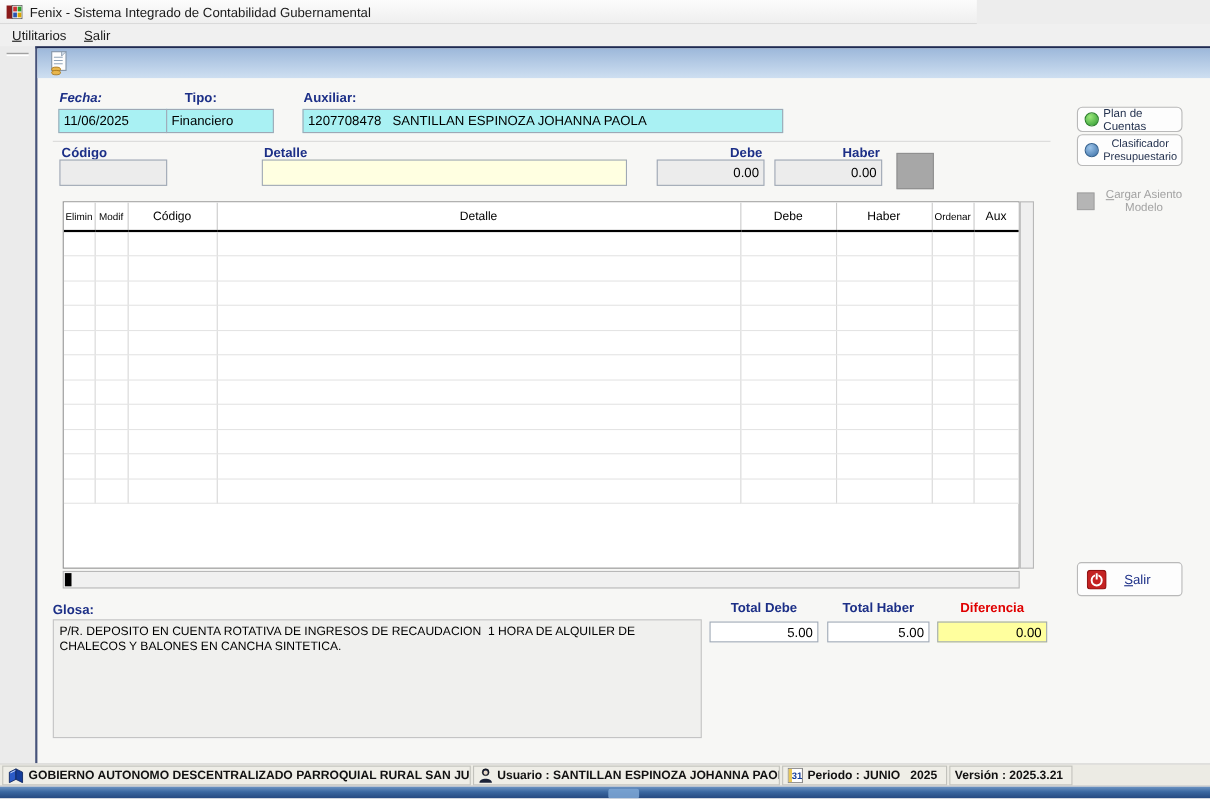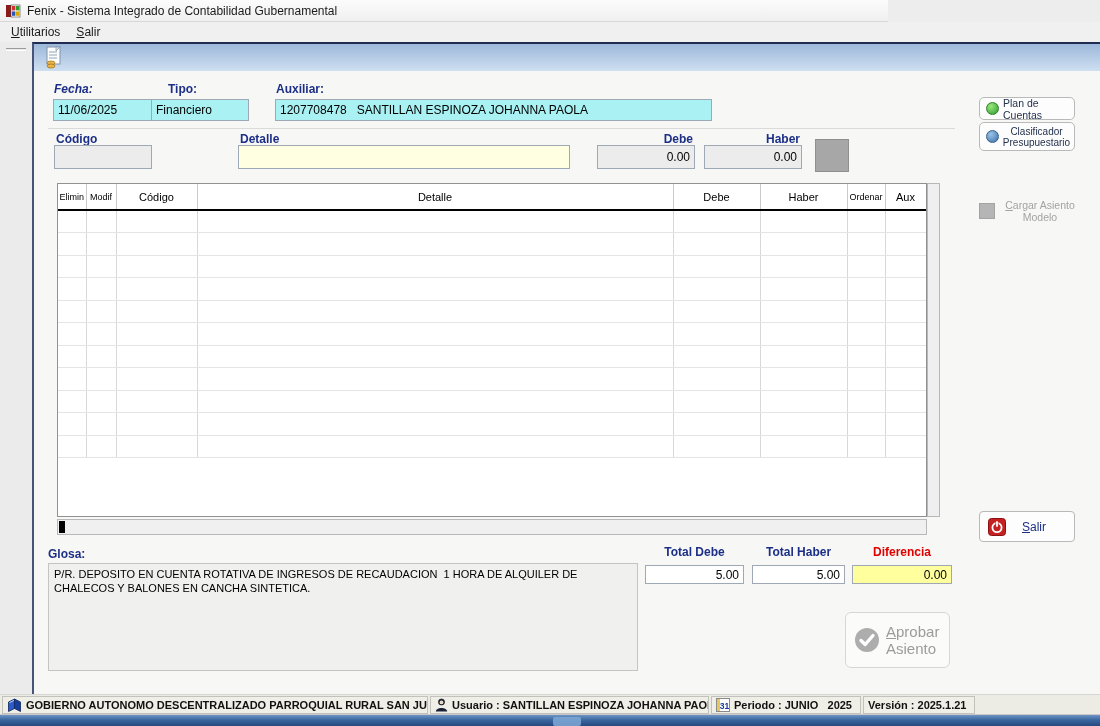--- a/index.html
+++ b/index.html
@@ -313,21 +313,21 @@
       <span class="sphere green"></span>
       <span>Plan de Cuentas</span>
     </div>
     <div class="side-btn" style="left:945px; top:78px; width:96px; height:29px; font-size:10px;">
       <span class="sphere blue"></span>
       <span class="two-line" style="margin-left:-4px;">
         <span style="display:block;">Clasificador</span>
         <span style="display:block;">Presupuestario</span>
       </span>
     </div>
-    <div class="disabled-btn" style="left:943px; top:152px; width:104px; height:30px;">
+    <div class="disabled-btn" style="left:943px; top:124px; width:104px; height:30px;">
       <span class="sq"></span>
       <span class="two-line" style="line-height:12px;">
         <span class="accel" style="display:block;">Cargar Asiento</span>
         <span style="display:block;">Modelo</span>
       </span>
     </div>
     <div class="salir-btn" style="left:945px; top:467px; width:96px; height:31px;">
       <span style="margin-left:8px; display:inline-flex;">
         <svg width="18" height="18" viewBox="0 0 18 18">
           <rect x="0.5" y="0.5" width="17" height="17" rx="3" fill="#C42222" stroke="#8E1010"></rect>
@@ -342,32 +342,20 @@
     <div class="field-label" style="left:14px; top:503px;">Glosa:</div>
     <textarea class="glosa-box" style="">P/R. DEPOSITO EN CUENTA ROTATIVA DE INGRESOS DE RECAUDACION  1 HORA DE ALQUILER DE CHALECOS Y BALONES EN CANCHA SINTETICA.</textarea>
 
     <div class="tot-label" style="left:611px; width:99px;">Total Debe</div>
     <div class="tot-label" style="left:718px; width:93px;">Total Haber</div>
     <div class="tot-label red" style="left:818px; width:100px;">Diferencia</div>
     <input class="tot-fld" style="left: 611px; width: 99px;" value="5.00">
     <input class="tot-fld" style="left: 718px; width: 93px;" value="5.00">
     <input class="tot-fld yellow" style="left: 818px; width: 100px;" value="0.00">
 
-    <div class="aprobar-btn">
-      <span style="margin:0 6px 0 8px; display:inline-flex;">
-        <svg width="26" height="26" viewBox="0 0 26 26">
-          <circle cx="13" cy="13" r="12" fill="#ADADAD"></circle>
-          <polyline points="7,13.5 11.2,17.5 19,8.5" fill="none" stroke="#FFFFFF" stroke-width="3.4" stroke-linecap="round" stroke-linejoin="round"></polyline>
-        </svg>
-      </span>
-      <span class="txt">
-        <span class="accel" style="display:block;">Aprobar</span>
-        <span style="display:block;">Asiento</span>
-      </span>
-    </div>
   </div>
 
   <div class="statusbar">
     <div class="status-panel" style="left:2px; width:426px;">
       <span class="sicon">
         <svg width="15" height="14" viewBox="0 0 15 14">
           <path d="M1.5 4 L7.5 1 L7.5 10.5 L1.5 13.5 Z" fill="#2B5BC8" stroke="#10275E" stroke-width="0.8"></path>
           <path d="M7.5 1 L13.5 4 L13.5 13.5 L7.5 10.5 Z" fill="#153D99" stroke="#10275E" stroke-width="0.8"></path>
           <path d="M2.5 4.6 L7 2.4" stroke="#CFE0FF" stroke-width="0.9" fill="none"></path>
         </svg>
@@ -390,21 +378,21 @@
           <rect x="0.5" y="0.5" width="13" height="13" fill="#FFFFFF" stroke="#8A8A8A"></rect>
           <rect x="1" y="1" width="3" height="12" fill="#E8C85A"></rect>
           <text x="8.6" y="10.5" font-size="8.6" font-weight="bold" fill="#153D99" text-anchor="middle" font-family="Liberation Sans, sans-serif">31</text>
         </svg>
       </span>
       <span>Periodo : JUNIO</span>
       <span style="flex:1;"></span>
       <span style="margin-right:4px;">2025</span>
     </div>
     <div class="status-panel" style="left:863px; width:112px;">
-      <span>Versión : 2025.1.21</span>
+      <span>Versión : 2025.3.21</span>
     </div>
   </div>
 
   <div class="taskbar">
     <div class="task-item"></div>
   </div>
 
 </div>
 
 </body></html>

